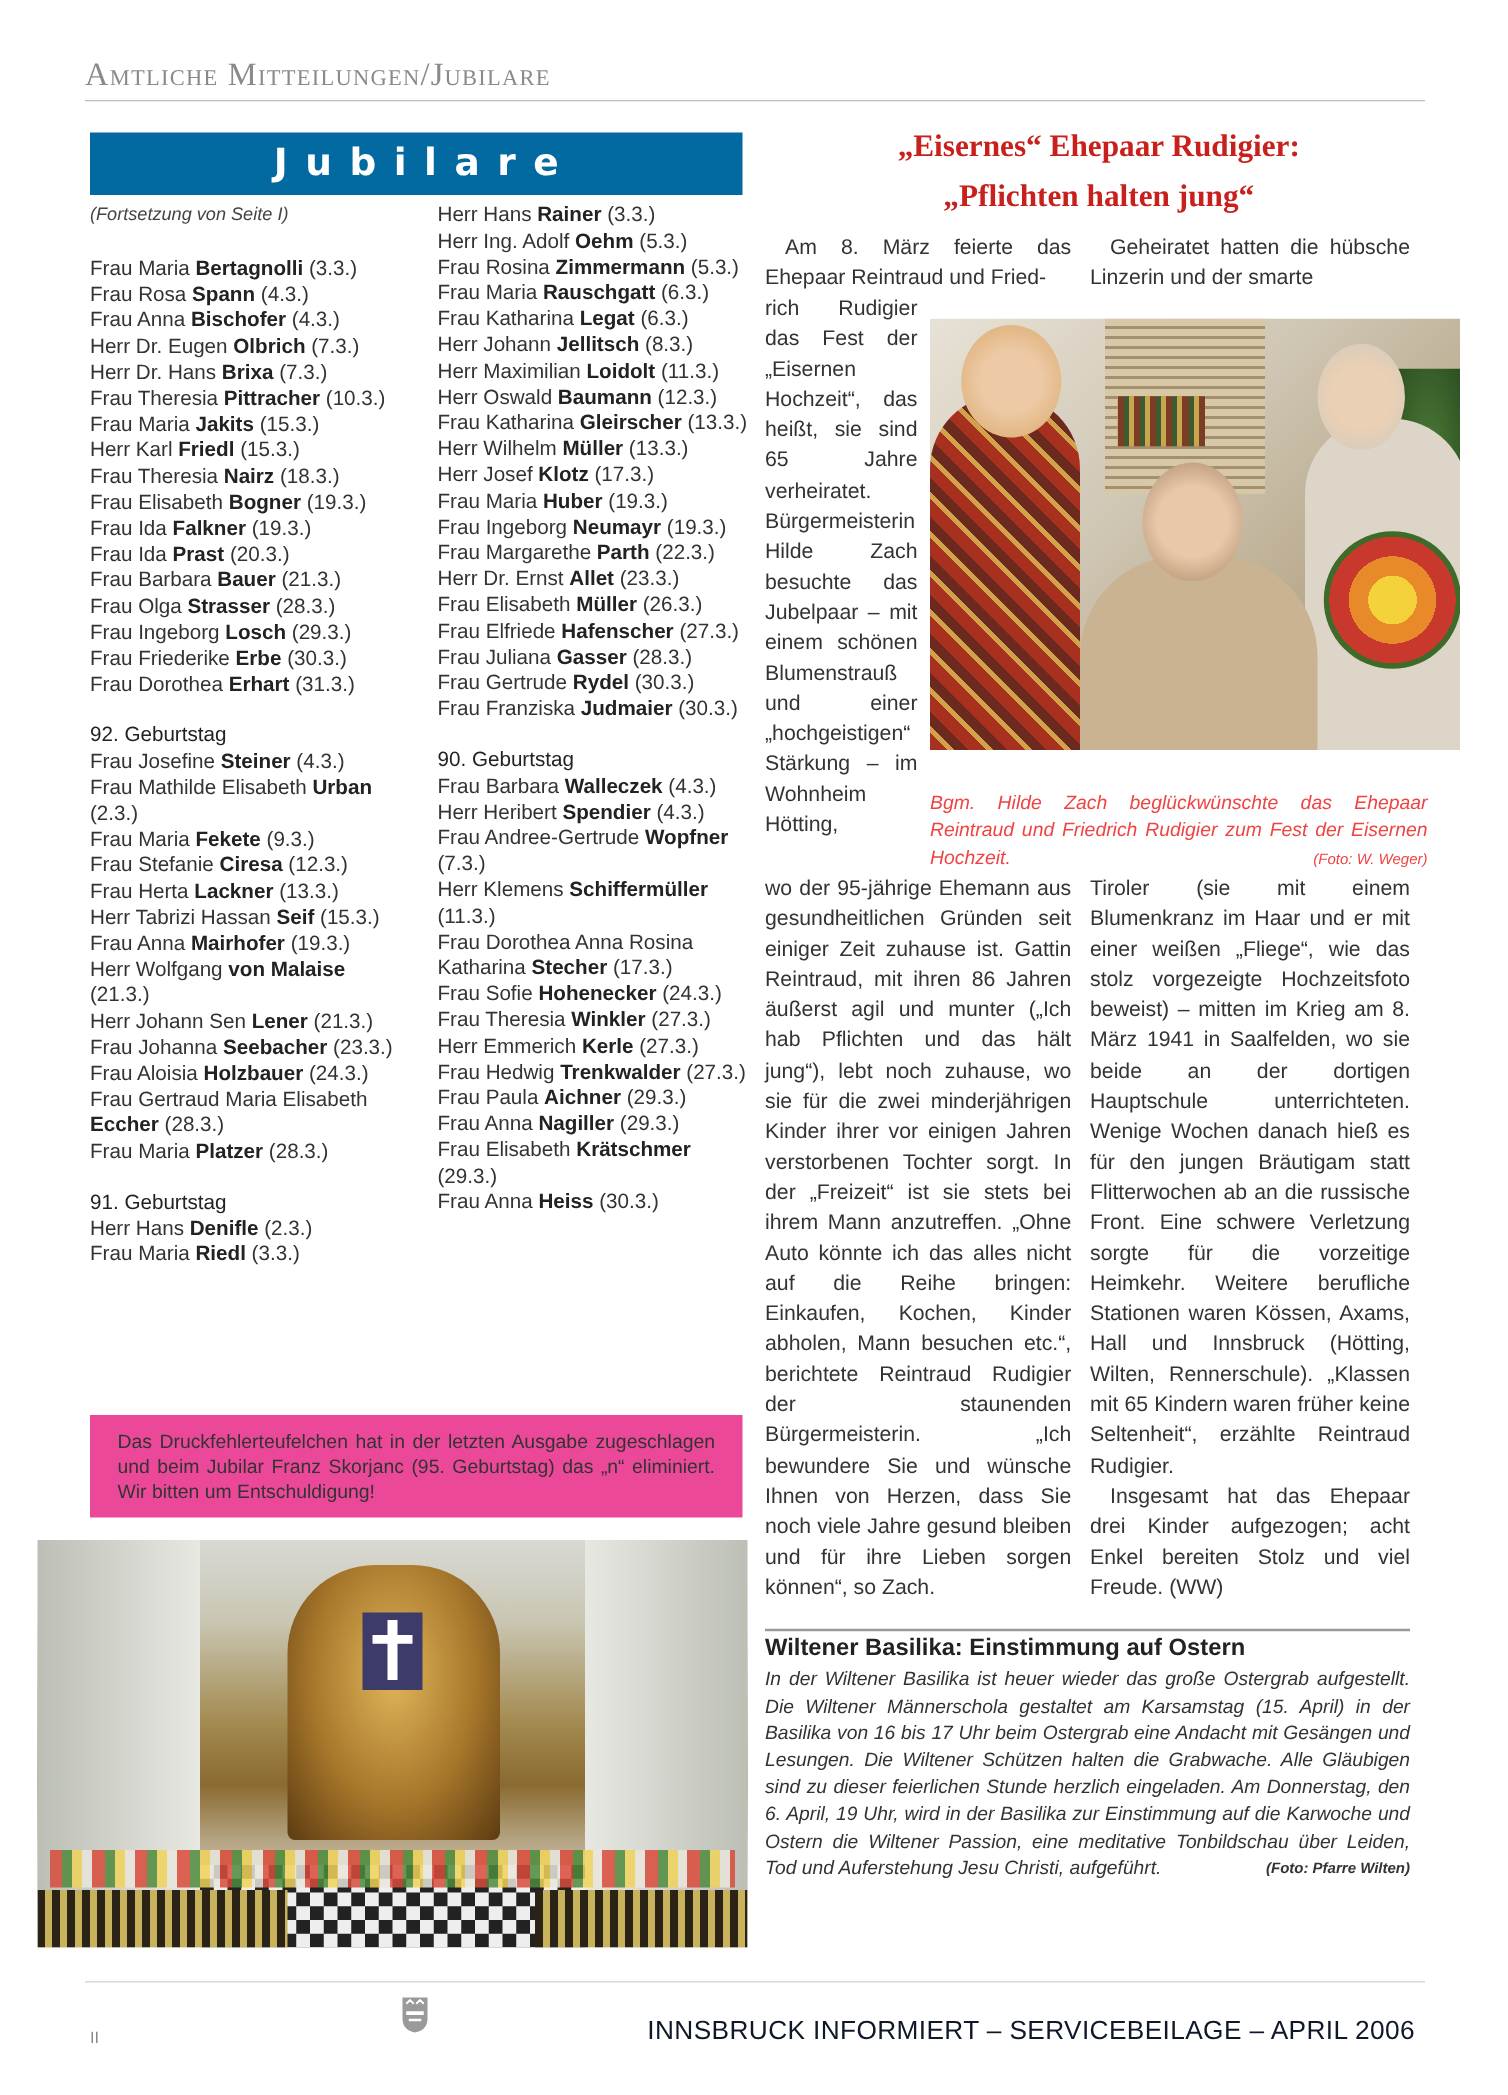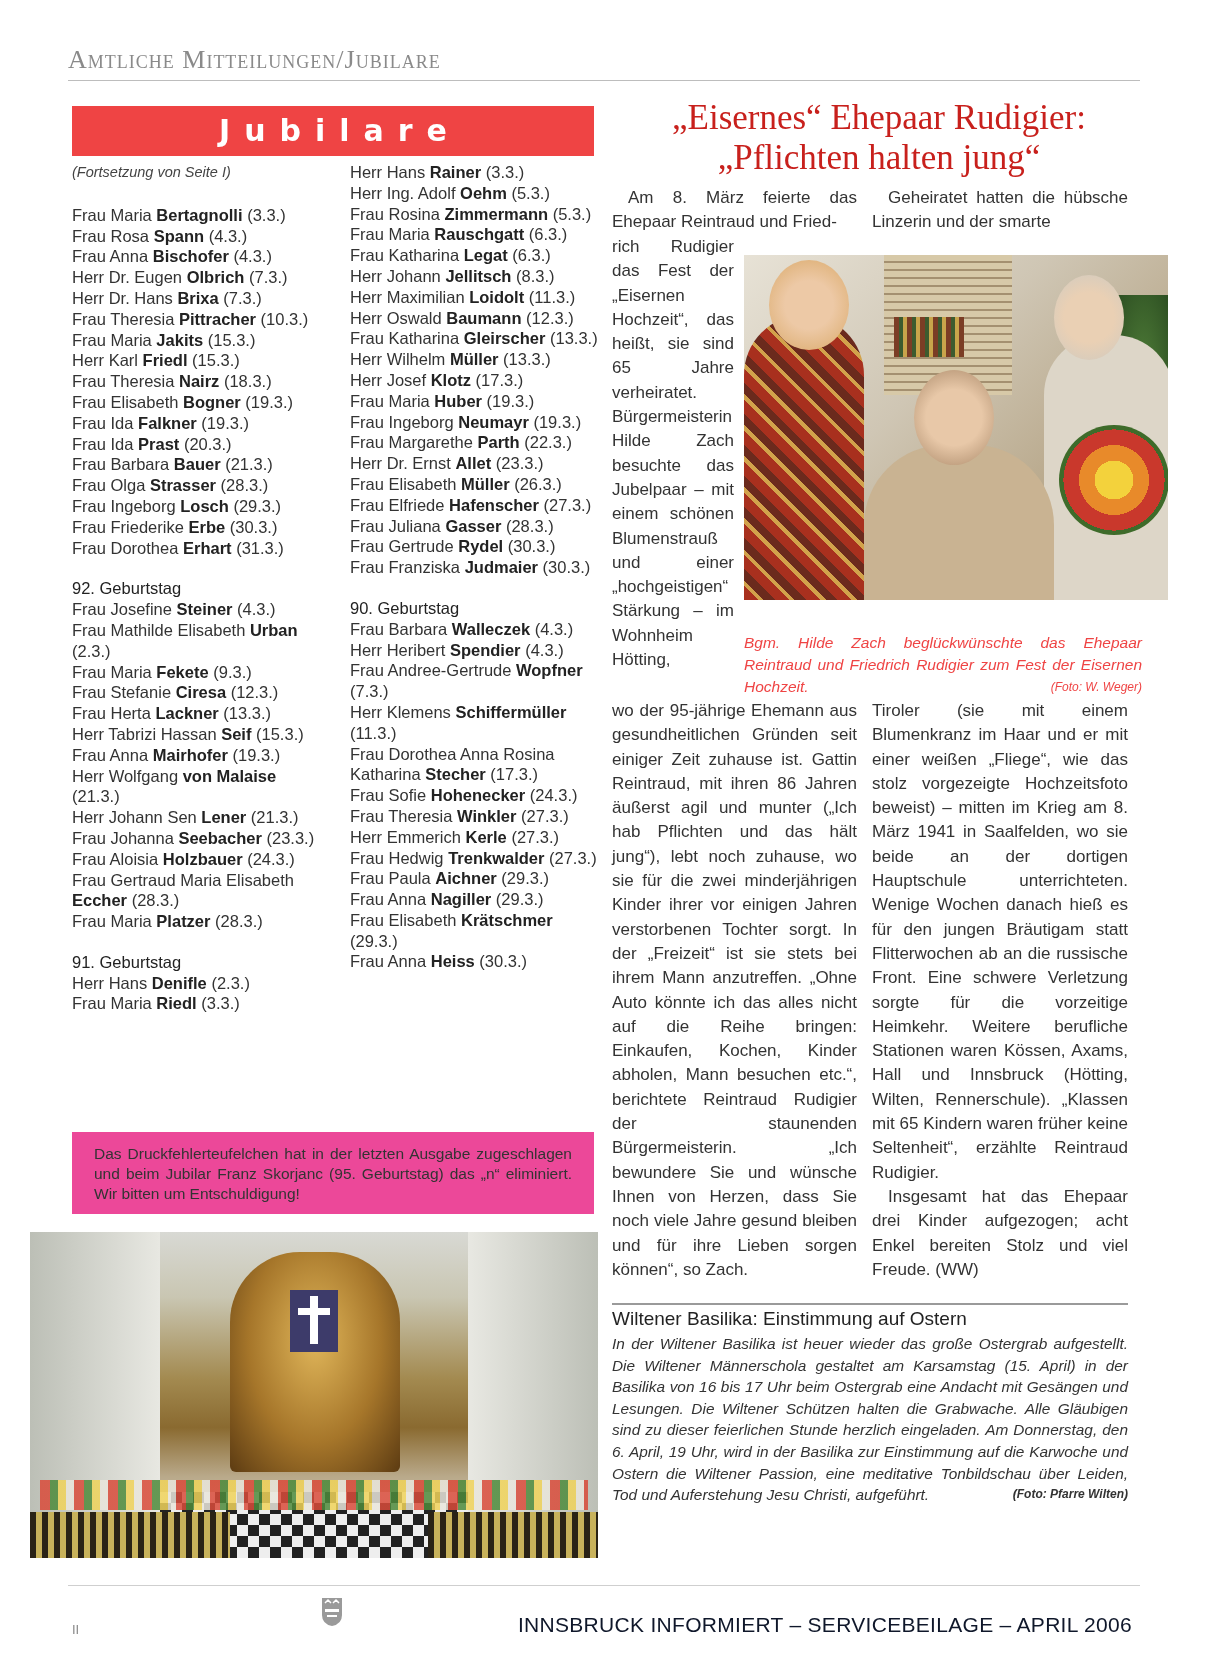--- a/index.html
+++ b/index.html
@@ -8,21 +8,21 @@
 
   .header-title {
     position: absolute; left: 68px; top: 45px;
     font-family: "Liberation Serif", serif; font-size: 26px; color: #8a8a8a;
     letter-spacing: 1px; font-variant: small-caps;
   }
   .header-rule { position: absolute; left: 68px; top: 80px; width: 1072px; height: 1px; background: #bdbdbd; }
 
   .jub-banner {
     position: absolute; left: 72px; top: 106px; width: 522px; height: 50px;
-    background: #ef4444; color: #fff; text-align: center;
+    background: #0369a1; color: #fff; text-align: center;
     font-family: "DejaVu Sans", sans-serif; font-weight: bold; font-size: 30px;
     letter-spacing: 14px; line-height: 50px; padding-left: 14px;
   }
 
   .col { position: absolute; font-size: 16.5px; line-height: 20.8px; color: #333; }
   .col-left { left: 72px; top: 162px; width: 250px; }
   .col-mid  { left: 350px; top: 162px; width: 250px; }
   .col .note { font-style: italic; font-size: 14.5px; color: #444; margin-bottom: 22px; }
   .col .entry { display: block; }
   .col .entry b { color: #222; }
@@ -47,22 +47,22 @@
   .church-photo .cross::before { content:""; position:absolute; left:8px; top:18px; width:32px; height:7px; background:#fff; }
   .church-photo .floor { position:absolute; left:130px; top:260px; width:308px; height:66px;
     background: repeating-conic-gradient(#222 0% 25%, #eee 0% 50%) 0 0/22px 22px; }
   .church-photo .rail-l { position:absolute; left:0; top:280px; width:200px; height:46px; background: repeating-linear-gradient(90deg,#2a2316 0 6px,#c8b25b 6px 12px); }
   .church-photo .rail-r { position:absolute; right:0; top:280px; width:170px; height:46px; background: repeating-linear-gradient(90deg,#2a2316 0 6px,#c8b25b 6px 12px); }
   .church-photo .flowers { position:absolute; left:10px; top:248px; width:548px; height:30px;
     background: repeating-linear-gradient(90deg,#d94b3a 0 10px,#4d8a3b 10px 18px,#f0d35a 18px 26px,#e9e6dc 26px 34px); opacity:.85; }
 
   .headline {
     position: absolute; left: 612px; top: 98px; width: 534px; text-align: center;
-    font-family: "Liberation Serif", serif; font-weight: normal; color: #c8201c;
-    font-size: 35px; line-height: 40px;
+    font-family: "Liberation Serif", serif; font-weight: bold; color: #c8201c;
+    font-size: 25px; line-height: 40px;
   }
 
   .art { position: absolute; font-size: 17px; line-height: 24.3px; color: #333; text-align: justify; }
   .art p { text-indent: 0; }
   .art-c1-top { left: 612px; top: 186px; width: 245px; text-indent: 16px; }
   .art-c2-top { left: 872px; top: 186px; width: 256px; text-indent: 16px; }
   .art-narrow { left: 612px; top: 235px; width: 122px; }
   .art-c1-bot { left: 612px; top: 699px; width: 245px; }
   .art-c2-bot { left: 872px; top: 699px; width: 256px; }
 
@@ -82,21 +82,21 @@
   .portrait .bouquet { position:absolute; left:315px; top:170px; width:110px; height:110px; background: radial-gradient(circle,#f3d23c 0 25%,#e88a2a 25% 45%,#c9382c 45% 65%,#3e6b2a 65%); border-radius: 50%; }
   .portrait .plant { position:absolute; right:0; top:40px; width:50px; height:160px; background: radial-gradient(ellipse,#4f7d38,#2d4f22); }
 
   .caption {
     position: absolute; left: 744px; top: 632px; width: 398px;
     font-style: italic; font-size: 15.5px; line-height: 22px; color: #ef4444; text-align: justify;
   }
   .caption .credit { float: right; font-size: 12px; }
 
   .art-rule { position: absolute; left: 612px; top: 1303px; width: 516px; height: 2px; background: #9a9a9a; }
-  .subhead { position: absolute; left: 612px; top: 1308px; font-weight: normal; font-size: 19px; color: #222; }
+  .subhead { position: absolute; left: 612px; top: 1308px; font-weight: bold; font-size: 19px; color: #222; }
   .subtext {
     position: absolute; left: 612px; top: 1333px; width: 516px;
     font-style: italic; font-size: 15.4px; line-height: 21.6px; color: #333; text-align: justify;
   }
   .subtext .credit { float: right; font-size: 12px; font-style: italic; font-weight: bold; }
 
   .footer-rule { position: absolute; left: 68px; top: 1585px; width: 1072px; height: 1px; background: #cfcfcf; }
   .page-num { position: absolute; left: 72px; top: 1622px; font-size: 13px; color: #888; }
   .crest { position: absolute; left: 321px; top: 1597px; width: 22px; height: 30px; }
   .footer-title { position: absolute; right: 74px; top: 1613px; font-size: 21px; color: #0f172a; letter-spacing: 0.3px; }

